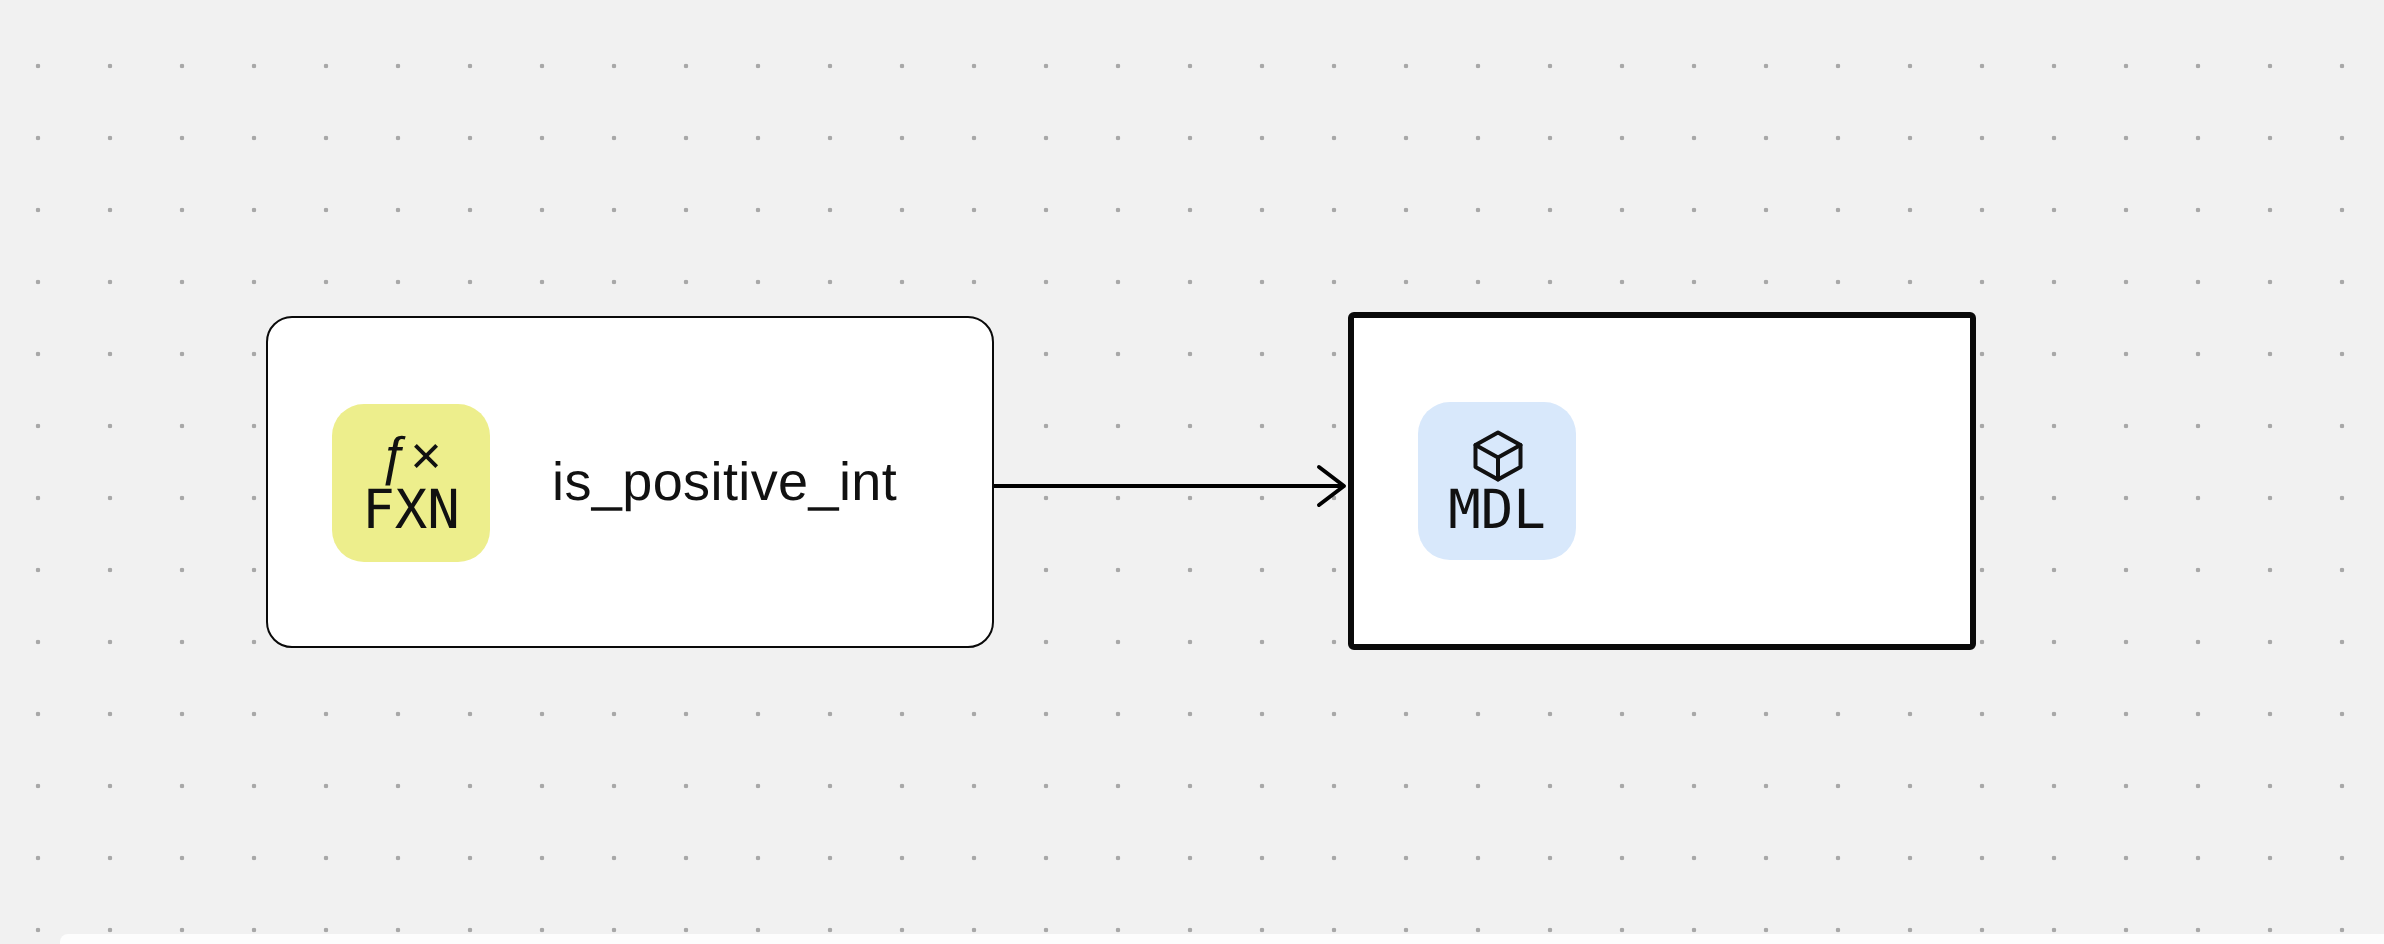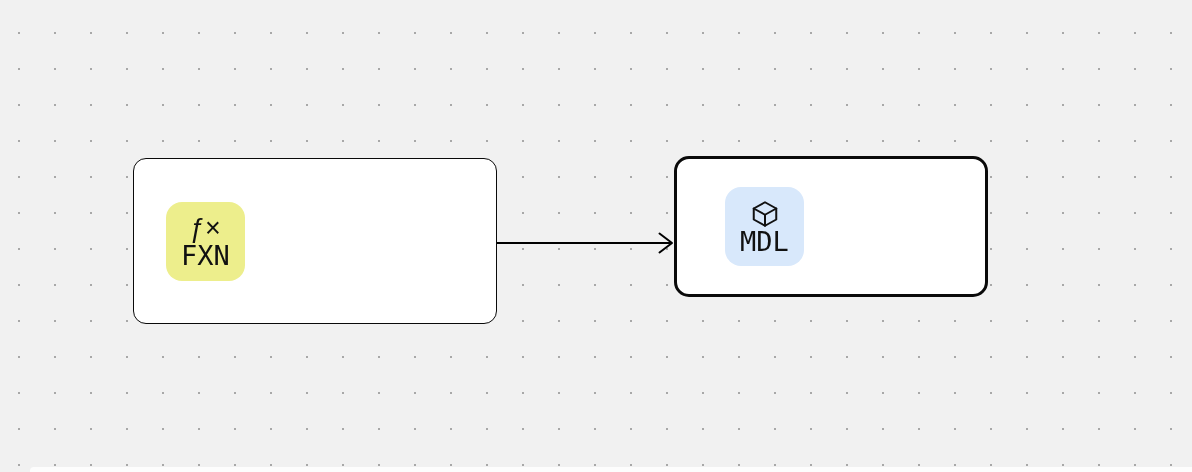--- a/index.html
+++ b/index.html
@@ -40,24 +40,24 @@
     left: 133px;
     top: 158px;
     width: 364px;
     height: 166px;
     padding-left: 32px;
   }
   .node-model {
     left: 674px;
     top: 156px;
     width: 314px;
-    height: 141px;
-    padding-left: 48px;
+    height: 169px;
+    padding-left: 32px;
     border-width: 3.3px;
-    border-radius: 15px;
+    border-radius: 3px;
   }
   .badge {
     width: 79px;
     height: 79px;
     border-radius: 16px;
     display: flex;
     flex-direction: column;
     align-items: center;
     justify-content: center;
     flex: 0 0 auto;
@@ -108,20 +108,21 @@
       <line x1="497" y1="243" x2="670" y2="243"></line>
       <path d="M659.5 233.5 L672 243 L659.5 252.5"></path>
     </g>
   </svg>
 
   <div class="node node-function">
     <div class="badge badge-fxn">
       <span class="badge-glyph">ƒ×</span>
       <span class="badge-text">FXN</span>
     </div>
+    <span class="node-label">is_positive_int</span>
   </div>
 
   <div class="node node-model">
     <div class="badge badge-mdl">
       <span class="badge-glyph">
         <svg viewBox="0 0 24 24" fill="none" stroke="#111111" stroke-width="1.6" stroke-linejoin="round" stroke-linecap="round">
           <path d="M12 2.6 L21 7.6 V16.4 L12 21.4 L3 16.4 V7.6 Z"></path>
           <path d="M3 7.6 L12 12.6 L21 7.6"></path>
           <path d="M12 12.6 V21.4"></path>
         </svg>

